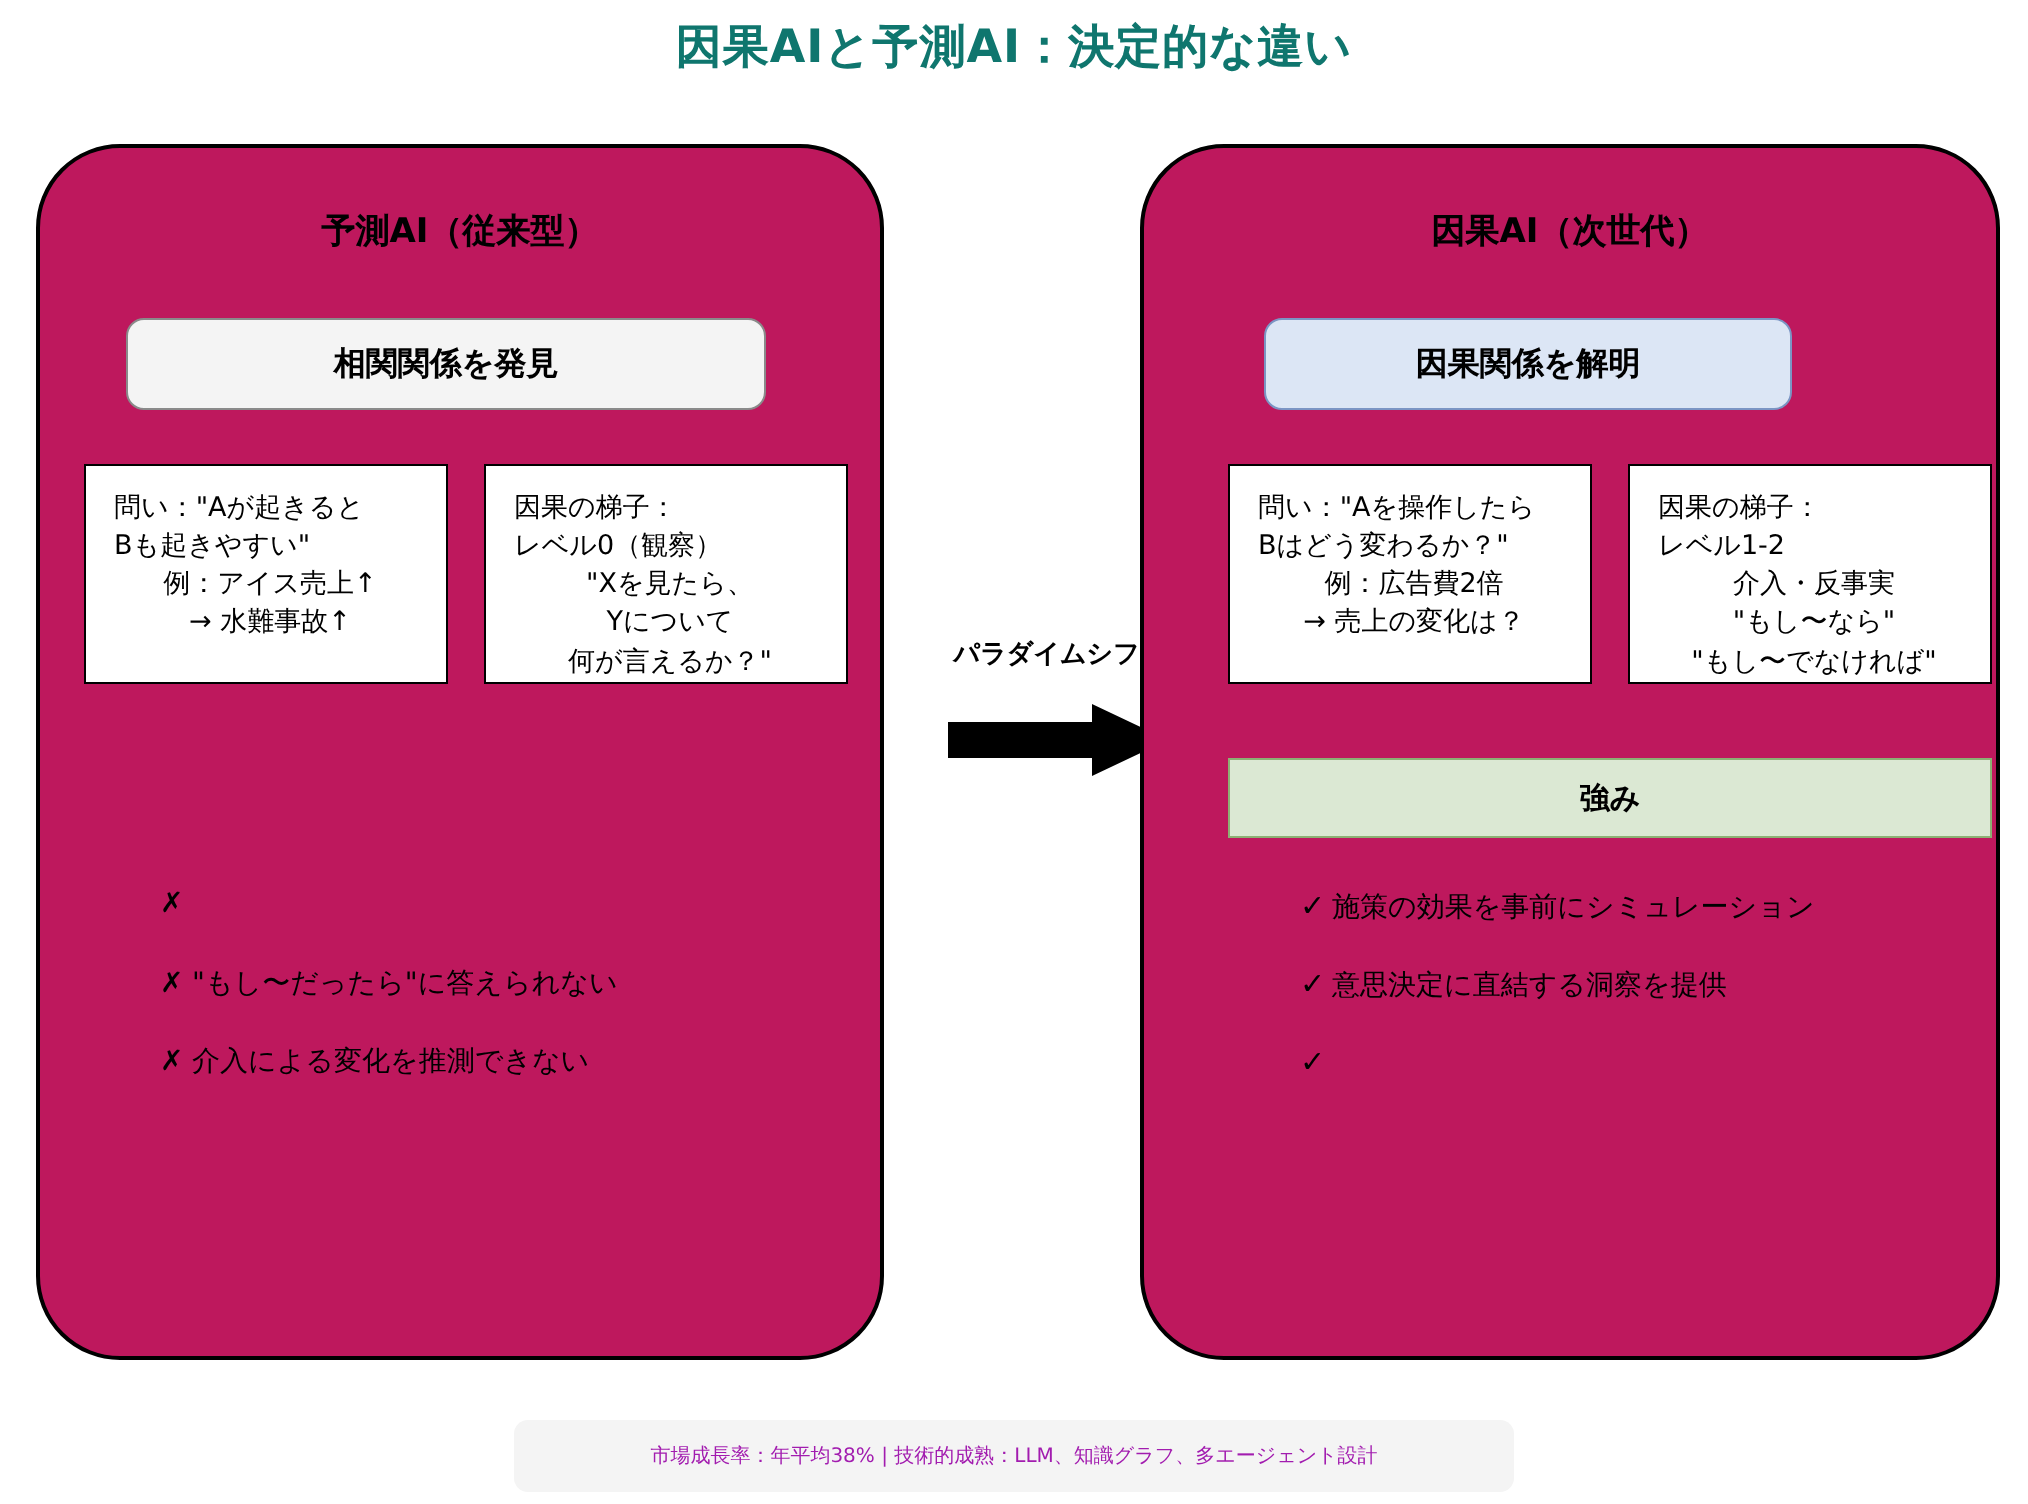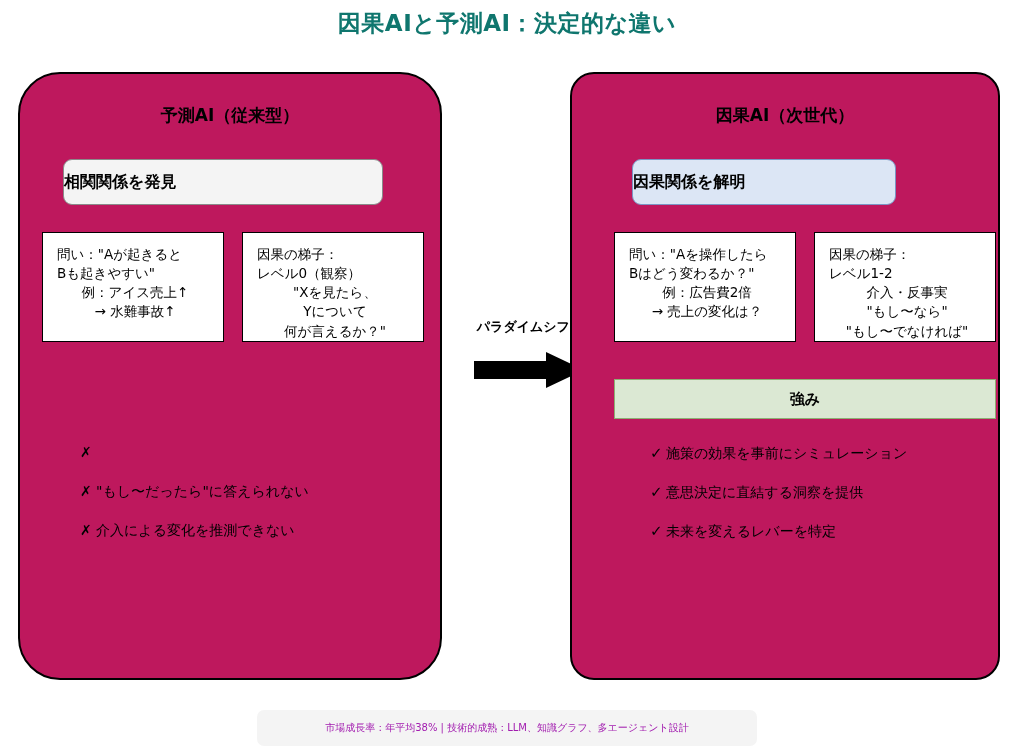--- a/index.html
+++ b/index.html
@@ -31,41 +31,42 @@
 
   
   .panel {
     position: absolute;
     border: 2px solid #000000;
     border-radius: 42px;
     background: #be185d;
     box-sizing: border-box;
   }
   .panel-left  { left: 18px;  top: 72px; width: 424px; height: 608px; }
-  .panel-right { left: 570px; top: 72px; width: 430px; height: 608px; border-radius: 24px; }
+  .panel-right { left: 570px; top: 72px; width: 430px; height: 608px; }
 
   .panel-title {
     position: absolute;
     left: 0;
     top: 30px;
     width: 100%;
     text-align: center;
     font-size: 17px;
     font-weight: bold;
   }
 
   
   .chip {
     position: absolute;
     top: 85px;
     height: 46px;
     border-radius: 9px;
     box-sizing: border-box;
     display: flex;
     align-items: center;
+    justify-content: center;
     font-size: 16px;
     font-weight: bold;
   }
   .chip-left {
     left: 43px;
     width: 320px;
     background: #f4f4f4;
     border: 1.5px solid #8a8a8a;
   }
   .chip-right {
@@ -266,20 +267,19 @@
     <div class="bullet-row">
       <span class="bullet-mark check">✓</span>
       <span class="bullet-text">施策の効果を事前にシミュレーション</span>
     </div>
     <div class="bullet-row">
       <span class="bullet-mark check">✓</span>
       <span class="bullet-text">意思決定に直結する洞察を提供</span>
     </div>
     <div class="bullet-row">
       <span class="bullet-mark check">✓</span>
-      <span class="bullet-text">未来を変えるレバーを特定</span>
     </div>
   </div>
 </div>
 
 <div class="footer">
   <span>市場成長率：年平均38% | 技術的成熟：LLM、知識グラフ、多エージェント設計</span>
 </div>
 
 </body></html>

